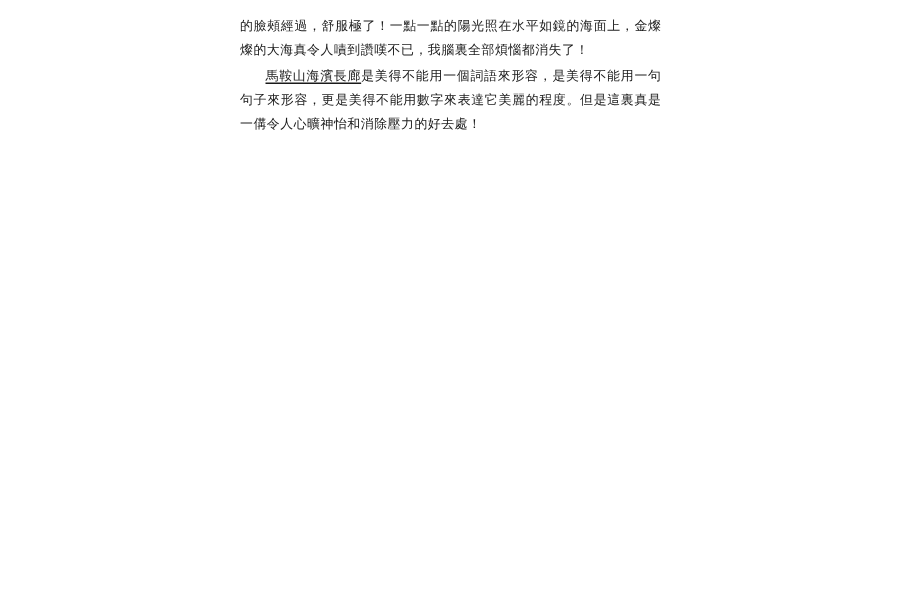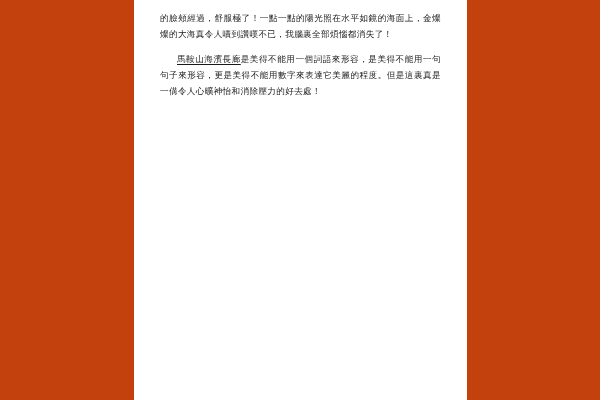--- a/index.html
+++ b/index.html
@@ -10,21 +10,21 @@
   body {
     width: 600px;
     height: 400px;
     overflow: hidden;
     font-family: "DejaVu Sans", "Liberation Sans", sans-serif;
   }
   .viewer {
     position: relative;
     width: 600px;
     height: 400px;
-    background: #c2410c;
+    background: #ffffff;
   }
   .page {
     position: absolute;
     left: 134px;
     top: 0;
     width: 333px;
     height: 400px;
     background: #ffffff;
     box-sizing: border-box;
     padding: 10px 26px 0 26px;
@@ -34,21 +34,21 @@
     font-size: 8.6px;
     line-height: 16.3px;
     letter-spacing: 0.35px;
     text-align: justify;
     text-justify: inter-ideograph;
   }
   .para {
     margin: 0;
   }
   .para + .para {
-    margin-top: 8px;
+    margin-top: 0px;
   }
   .indent {
     text-indent: 17px;
   }
   .underline {
     text-decoration: underline;
     text-underline-offset: 2px;
   }
 </style>
 </head>

